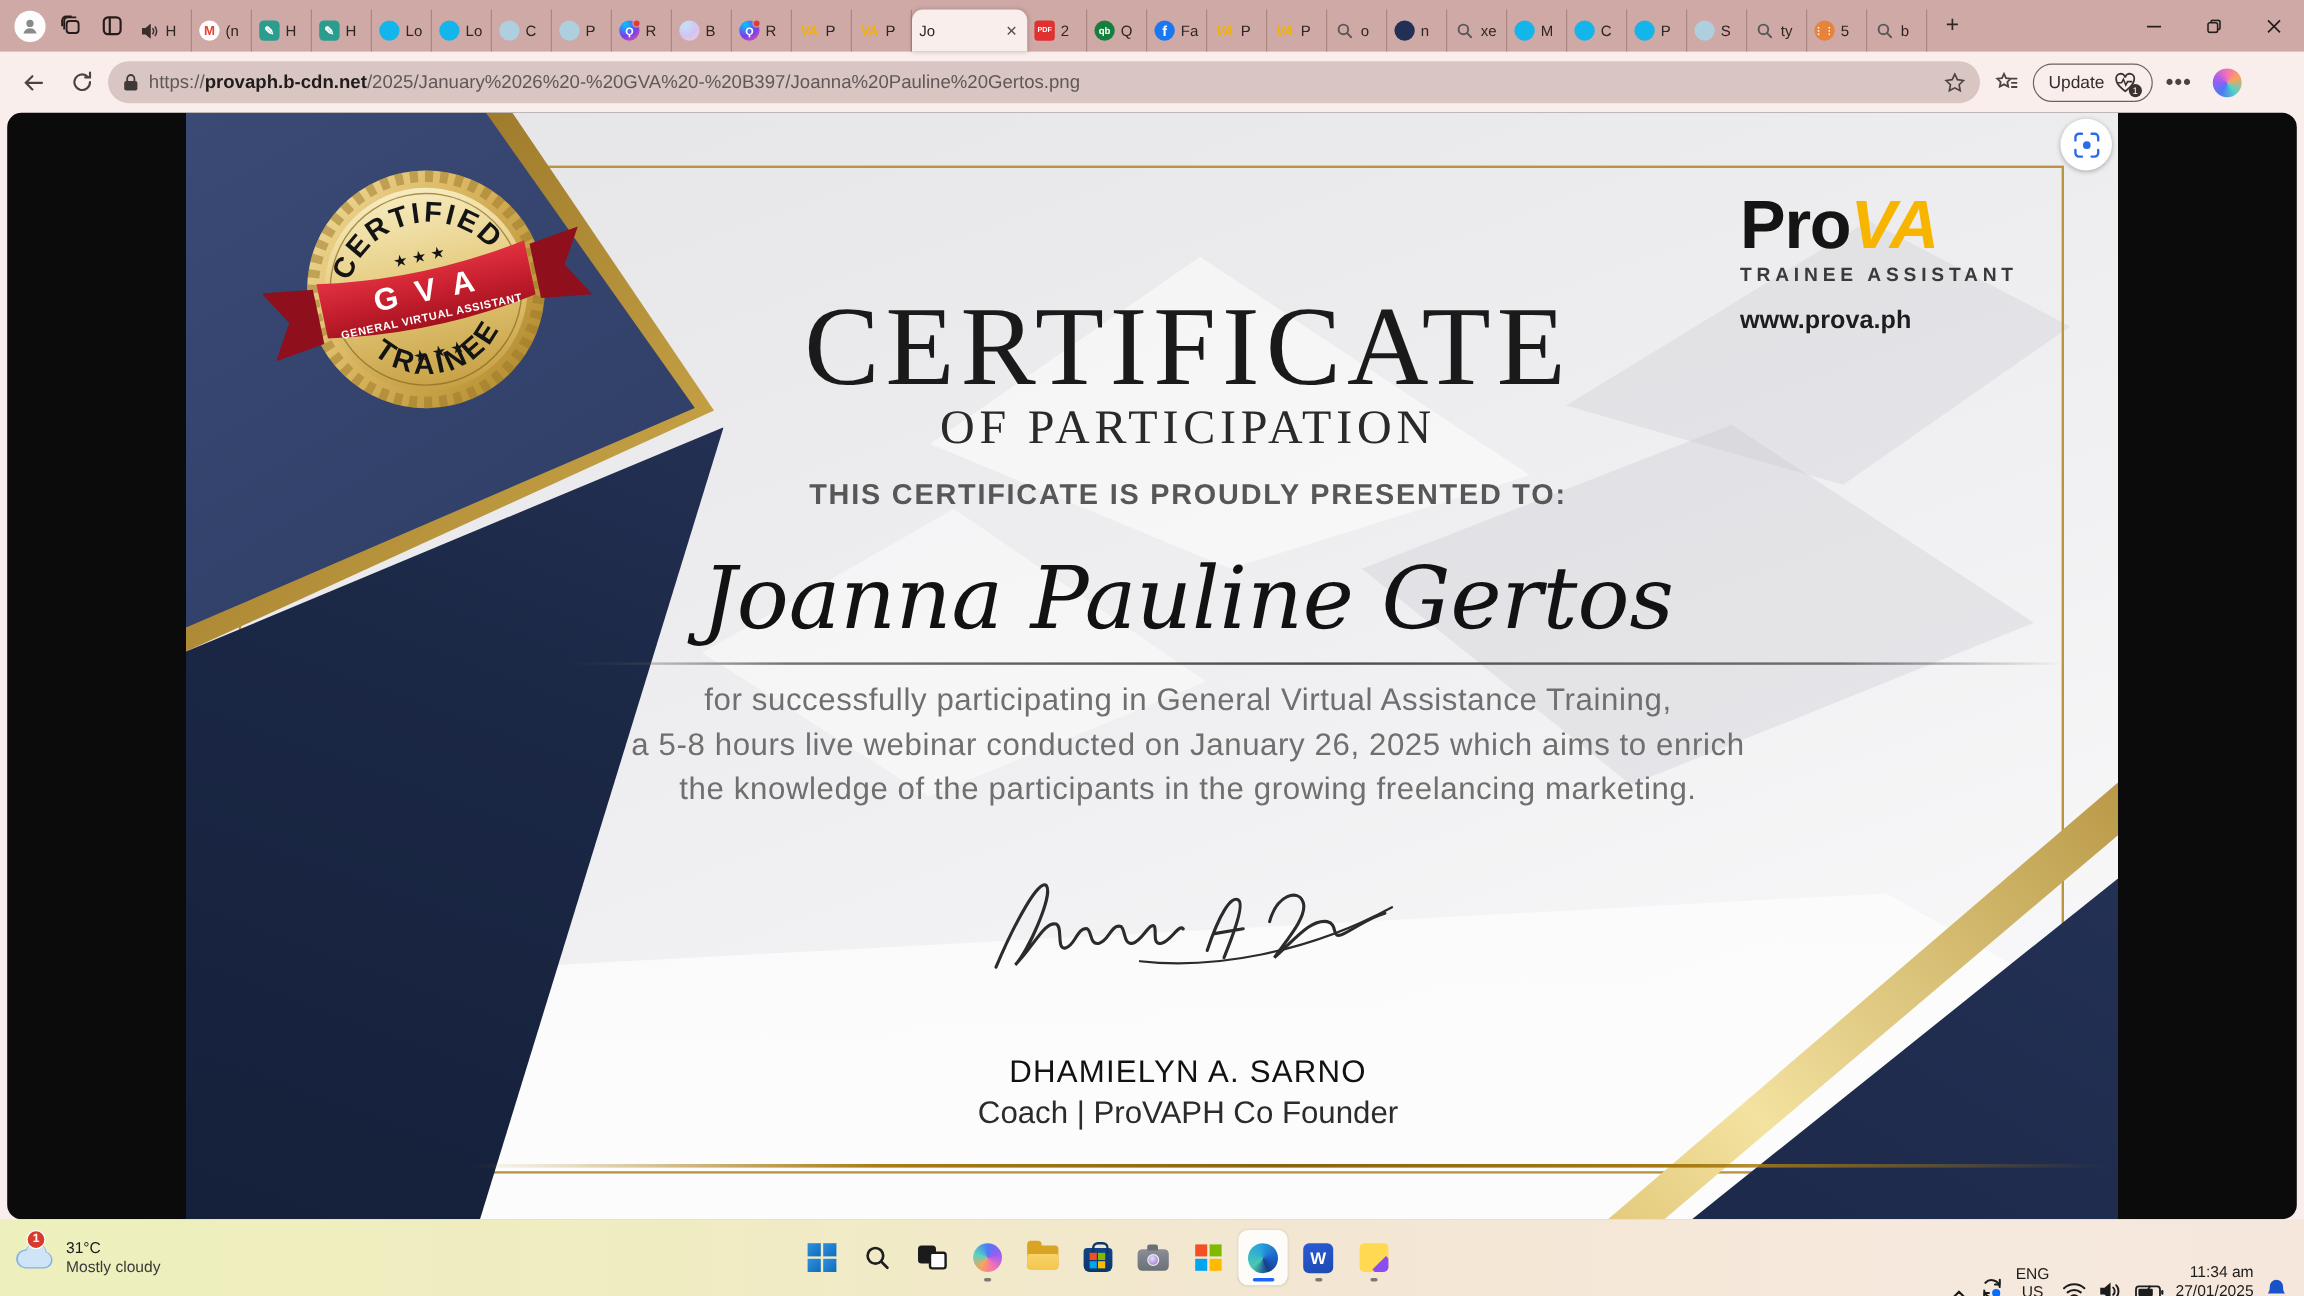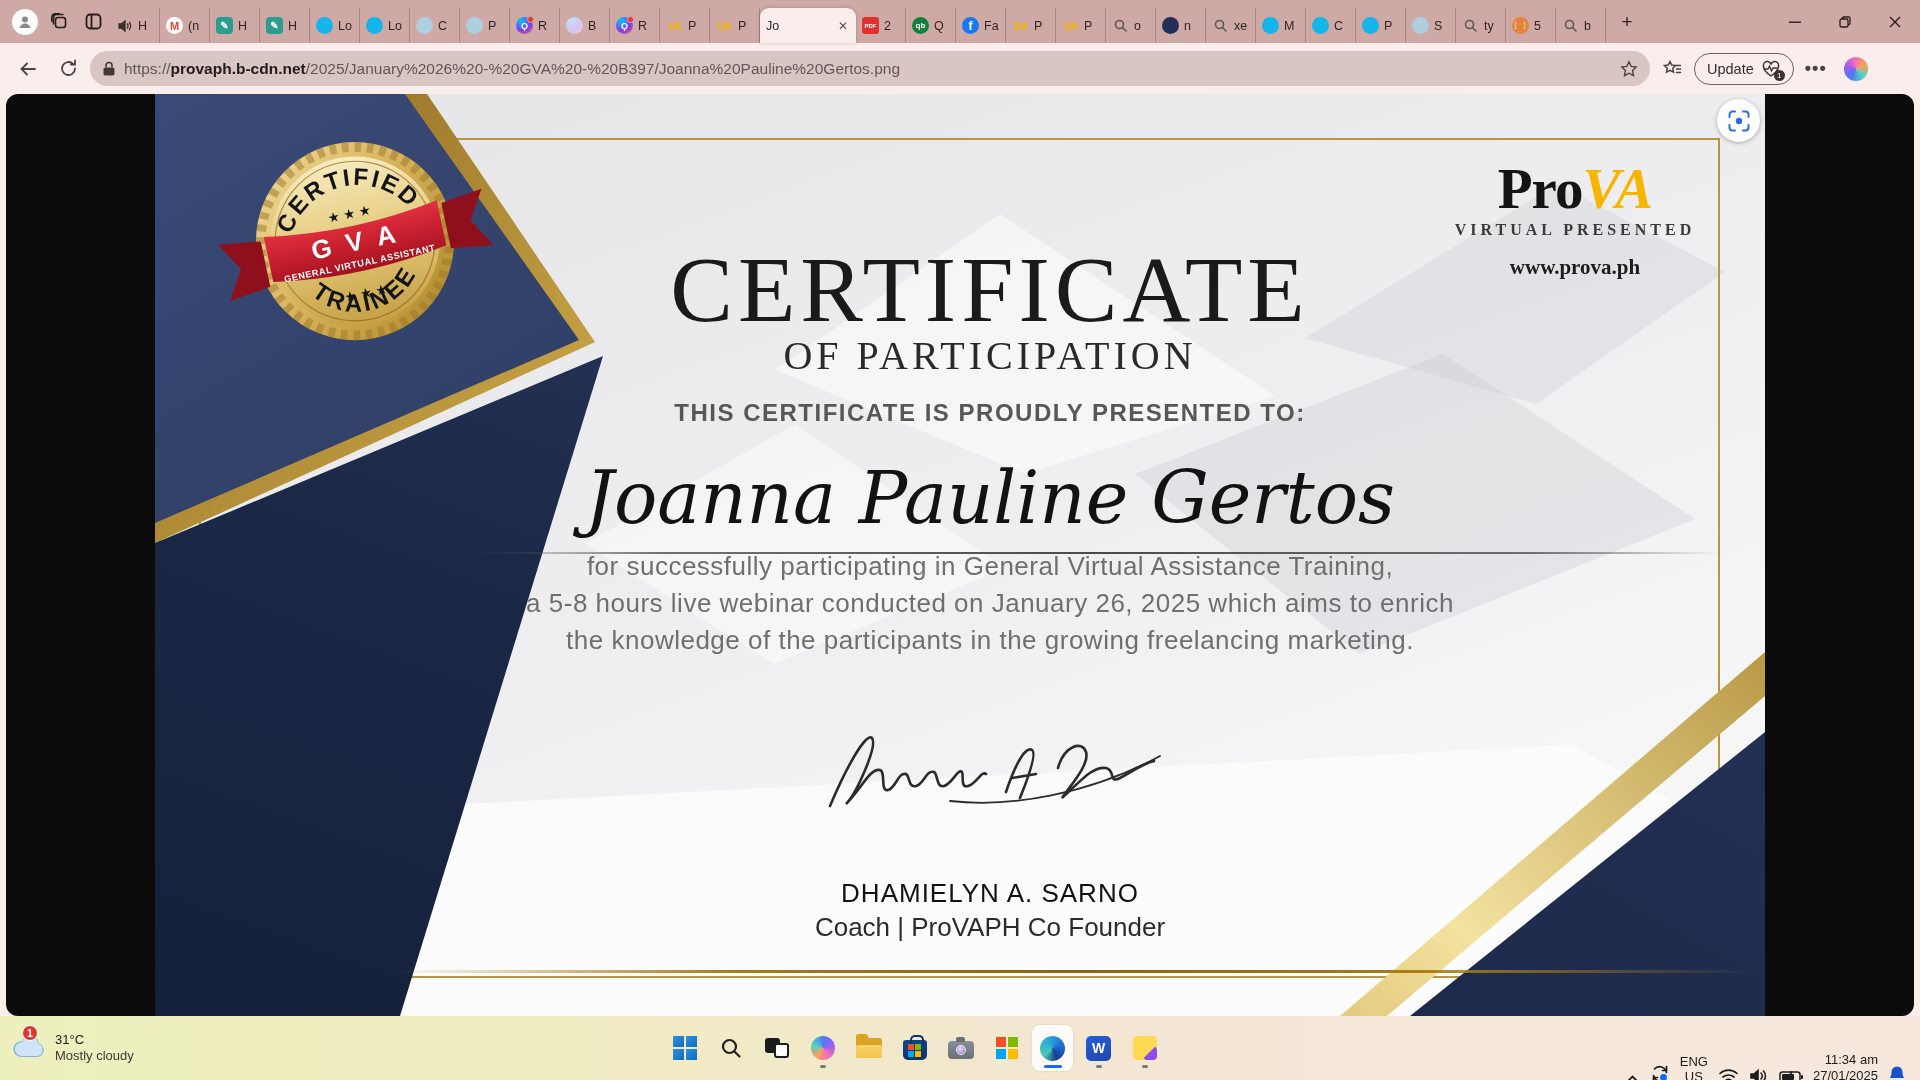--- a/index.html
+++ b/index.html
@@ -62,34 +62,34 @@
   .navyA { background:linear-gradient(150deg,#3a4a75 0%,#2c3a61 45%,#233152 100%); clip-path:polygon(0 0,250px 0,424px 246px,0 429px); z-index:3; }
   .navyB { background:linear-gradient(200deg,#2f3e66 0%,#273459 38%,#1b2846 62%,#15203a 100%); clip-path:polygon(0 449px,448px 262px,245px 922px,0 922px); z-index:2; }
   .goldC { background:linear-gradient(45deg,#7a5a18,#c49a35 30%,#f3e2a0 55%,#a8832c 85%); clip-path:polygon(1185px 922px,1232px 922px,1610px 602px,1610px 558px); z-index:2; }
   .navyC { background:linear-gradient(210deg,#2b3a62 0%,#1f2c4e 50%,#15203c 100%); clip-path:polygon(1610px 638px,1610px 922px,1255px 922px); z-index:2; }
   .paper { position:absolute; left:0; top:560px; width:100%; height:362px; z-index:1;
            background:linear-gradient(180deg,rgba(255,255,255,.55),#fcfcfd 70%);
            clip-path:polygon(9% 100%,17% 42%,88% 25%,100% 55%,100% 100%,0 100%,6% 100%); }
 
   .badge-wrap { position:absolute; left:50px; top:25px; width:300px; height:250px; z-index:5; }
 
-  .prova-logo { position:absolute; left:1295px; top:66px; width:250px; text-align:center; z-index:4;font-family:Liberation Serif, serif; }
+  .prova-logo { position:absolute; left:1295px; top:66px; width:250px; text-align:left; z-index:4; }
   .prova-word { font-size:57px; font-weight:800; letter-spacing:-1px; color:#141414; line-height:1; }
   .prova-word .va { color:#f7b500; font-style:italic; font-weight:800; }
   .prova-tag { font-size:16px; font-weight:600; letter-spacing:4px; color:#3a3a3a; margin-top:4px; }
   .prova-site { font-size:21px; font-weight:700; color:#1d1d1d; margin-top:16px; }
 
   .cert-content { position:absolute; left:230px; top:0; width:1210px; z-index:4; text-align:center; }
   .cert-title { position:absolute; top:148px; width:100%; font-family:"Liberation Serif",serif; font-size:94px; letter-spacing:5px; color:#1a1a1a; line-height:1; }
   .cert-sub { position:absolute; top:238px; width:100%; font-family:"Liberation Serif",serif; font-size:40px; letter-spacing:4px; color:#2a2a2a; }
   .cert-presented { position:absolute; top:305px; width:100%; font-size:24px; font-weight:600; letter-spacing:1.5px; color:#575757; }
   .cert-name { position:absolute; top:362px; width:100%; font-family:"DejaVu Serif",serif; font-style:italic; font-size:72px; color:#121212; }
   .name-line { position:absolute; top:458px; left:85px; width:1250px; height:2px;
                background:linear-gradient(90deg,rgba(120,120,120,0),rgba(90,90,90,.85) 15%,#4a4a4a 50%,rgba(90,90,90,.85) 85%,rgba(120,120,120,0)); }
-  .cert-body { position:absolute; top:454px; width:100%; font-size:26px; line-height:37px; letter-spacing:.5px; color:#6f6f6f; }
+  .cert-body { position:absolute; top:471px; width:100%; font-size:26px; line-height:37px; letter-spacing:.5px; color:#6f6f6f; }
   .sig-wrap { position:absolute; top:612px; left:0; width:100%; display:flex; justify-content:center; }
   .sig-name { position:absolute; top:784px; width:100%; font-size:26px; font-weight:400; letter-spacing:1px; color:#111; }
   .sig-title { position:absolute; top:782px; width:100%; font-size:26px; color:#2b2b2b;margin-top:36px; }
   .gold-divider { position:absolute; top:876px; left:235px; width:1365px; height:3px; z-index:3;
                   background:linear-gradient(90deg,rgba(170,124,22,0),#a97c16 25%,#8a6410 50%,#a97c16 75%,rgba(170,124,22,0)); }
 
   
   .taskbar { position:absolute; left:0; bottom:0; width:1920px; height:64px;
              background:linear-gradient(90deg,#edf0bc,#f0ecc2 30%,#f3e6d3 58%,#f6e9dc 80%,#f5e7dc); display:flex; align-items:center; }
   .weather { display:flex; align-items:center; gap:9px; padding-left:12px; width:260px; }
@@ -421,21 +421,21 @@
             <text x="110" y="139" text-anchor="middle" font-size="9.5" font-weight="bold" fill="#ffffff" letter-spacing=".6">GENERAL VIRTUAL ASSISTANT</text>
             <text x="110" y="172" text-anchor="middle" font-size="14" fill="#141414">★ ★ ★</text>
             <path id="arcB" d="M 42,132 A 70,70 0 0 0 178,132" fill="none"></path>
             <text font-size="25" font-weight="bold" fill="#141414" letter-spacing="3"><textPath href="#arcB" startOffset="50%" text-anchor="middle">TRAINEE</textPath></text>
           </g>
         </svg>
       </div>
 
       <div class="prova-logo">
         <div class="prova-word"><span>Pro</span><span class="va">VA</span></div>
-        <div class="prova-tag">VIRTUAL PRESENTED</div>
+        <div class="prova-tag">TRAINEE ASSISTANT</div>
         <div class="prova-site">www.prova.ph</div>
       </div>
 
       <div class="cert-content">
         <div class="cert-title">CERTIFICATE</div>
         <div class="cert-sub">OF PARTICIPATION</div>
         <div class="cert-presented">THIS CERTIFICATE IS PROUDLY PRESENTED TO:</div>
         <div class="cert-name">Joanna Pauline Gertos</div>
         <div class="name-line"></div>
         <div class="cert-body">

